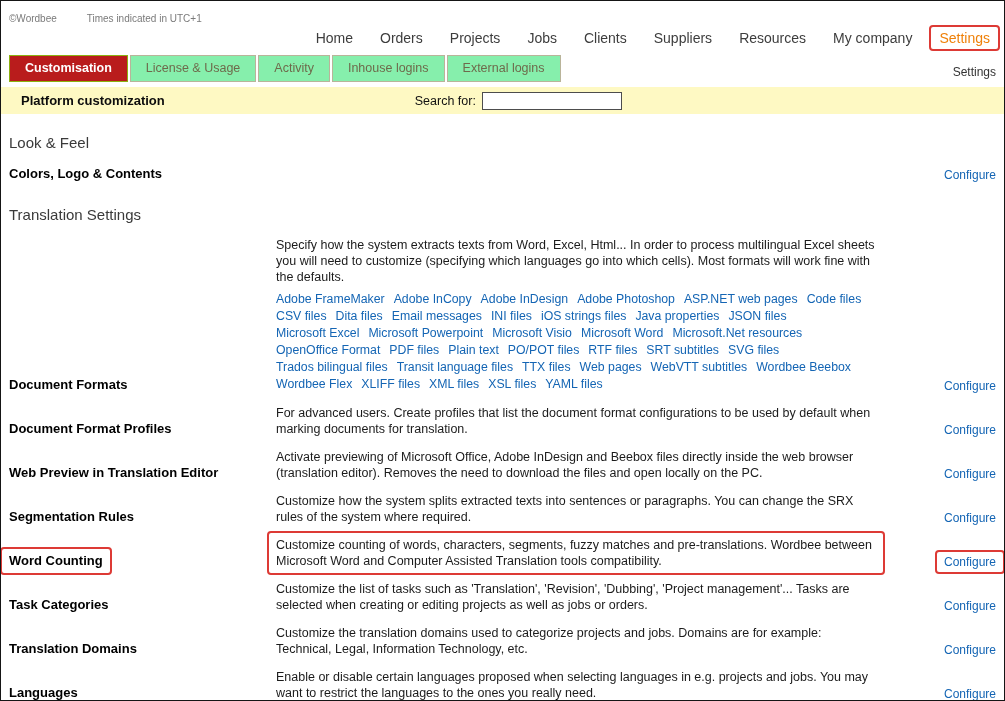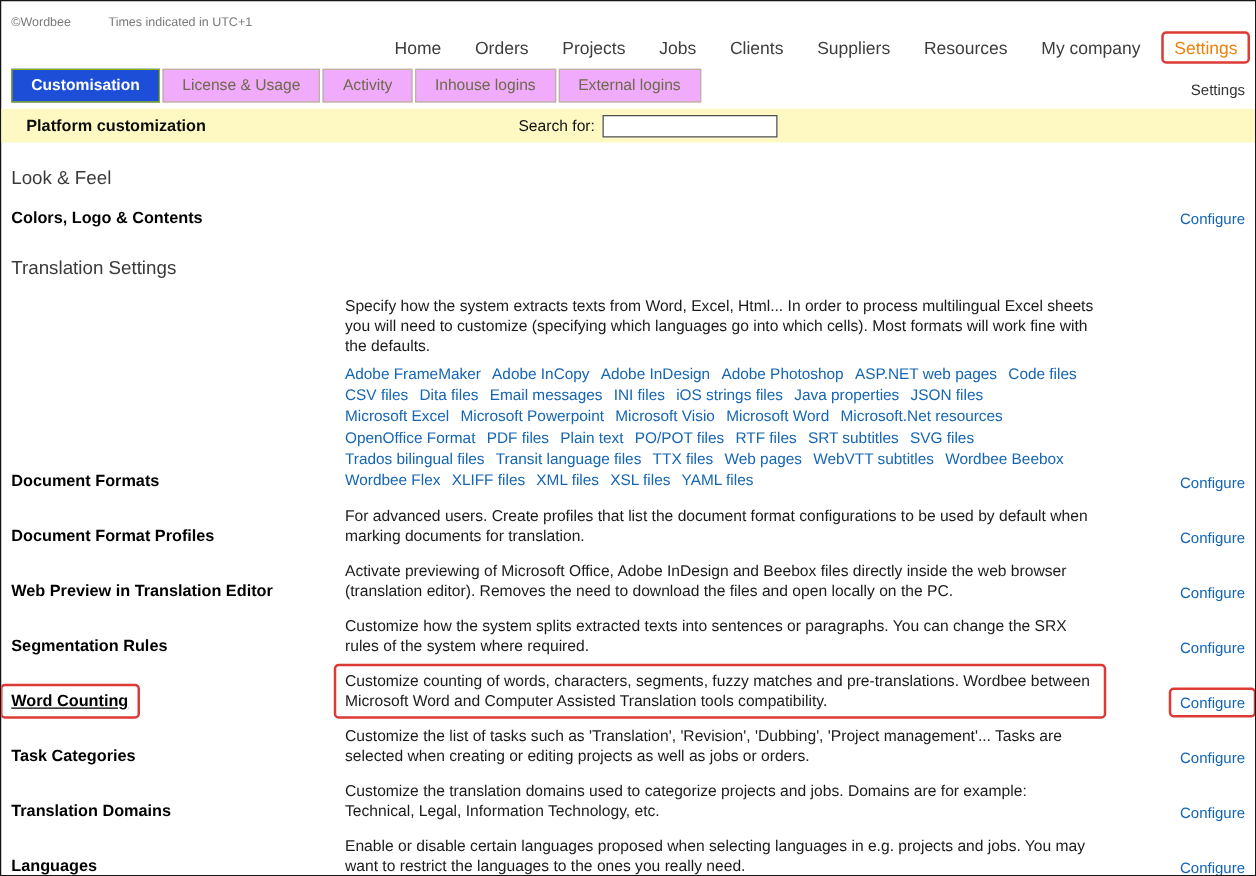--- a/index.html
+++ b/index.html
@@ -22,45 +22,45 @@
   .nav-item.active { color: #EF8109; }
 
   
   .annot { border: 2px solid #DD3A35; border-radius: 4px; }
   .nav-annot { display: inline-block; padding: 3px 8px; margin: -5px -10px -5px -10px; }
 
   
   .tabrow { display: flex; align-items: flex-end; padding: 20px 8px 0 8px; }
   .tab {
     font-size: 12.5px; padding: 5px 15px 6px; margin-right: 2px;
-    background: #f0abfc; border: 1px solid #B9B49A; color: #6E6A4B;
+    background: #86efac; border: 1px solid #B9B49A; color: #6E6A4B;
     cursor: pointer; white-space: nowrap;
   }
-  .tab.active { background: #1d4ed8; border-color: #8DB112; color: #fff; font-weight: bold; }
+  .tab.active { background: #b91c1c; border-color: #8DB112; color: #fff; font-weight: bold; }
   .tabrow-right { margin-left: auto; font-size: 12px; color: #333; padding-bottom: 3px; }
 
   
   .gray-bar { margin-top: 5px; background: #fef9c3; height: 27px; display: flex; align-items: center; padding: 0 20px; }
   .bar-title { font-weight: bold; font-size: 13px; color: #0d0d0d; }
   .search-wrap { margin-left: 250px; display: flex; align-items: center; gap: 6px; font-size: 12.5px; color: #111; }
   .search-input { width: 140px; height: 18px; border: 1px solid #4d4d4d; font-size: 12px; padding: 0 3px; background: #fff; }
 
   
   .content { padding: 0 8px; }
   .section-heading { font-size: 15px; font-weight: 400; color: #3a3a3a; margin: 20px 0 6px; }
   .row { display: flex; align-items: flex-end; padding: 8px 0 4px; }
   .row-label { flex: 0 0 267px; width: 267px; font-weight: bold; font-size: 13px; color: #000; line-height: 16px; padding-top: 1px; }
   .row-desc { flex: 0 0 600px; width: 600px; font-size: 12.5px; line-height: 16px; color: #1b1b1b; }
   .row-action { margin-left: auto; font-size: 12px; color: #1465B4; text-decoration: none; padding-top: 1px; white-space: nowrap; }
 
   .fmt-links { margin-top: 6px; line-height: 17px; }
   .fmt-link { color: #1465B4; text-decoration: none; font-size: 12.3px; margin-right: 9px; display: inline-block; }
 
   
-  .label-annot { display: inline-block; padding: 4px 7px; margin: -6px -9px; text-decoration: underline; }
+  .label-annot { display: inline-block; padding: 4px 7px; margin: -6px -9px; }
   .desc-annot  { padding: 4px 7px; margin: -6px -9px; }
   .action-annot{ display: inline-block; padding: 3px 7px; margin: -5px -9px; }
 </style>
 </head>
 <body>
 
 <div class="frame">
 
   <div class="topbar">
     <div class="topbar-meta">

